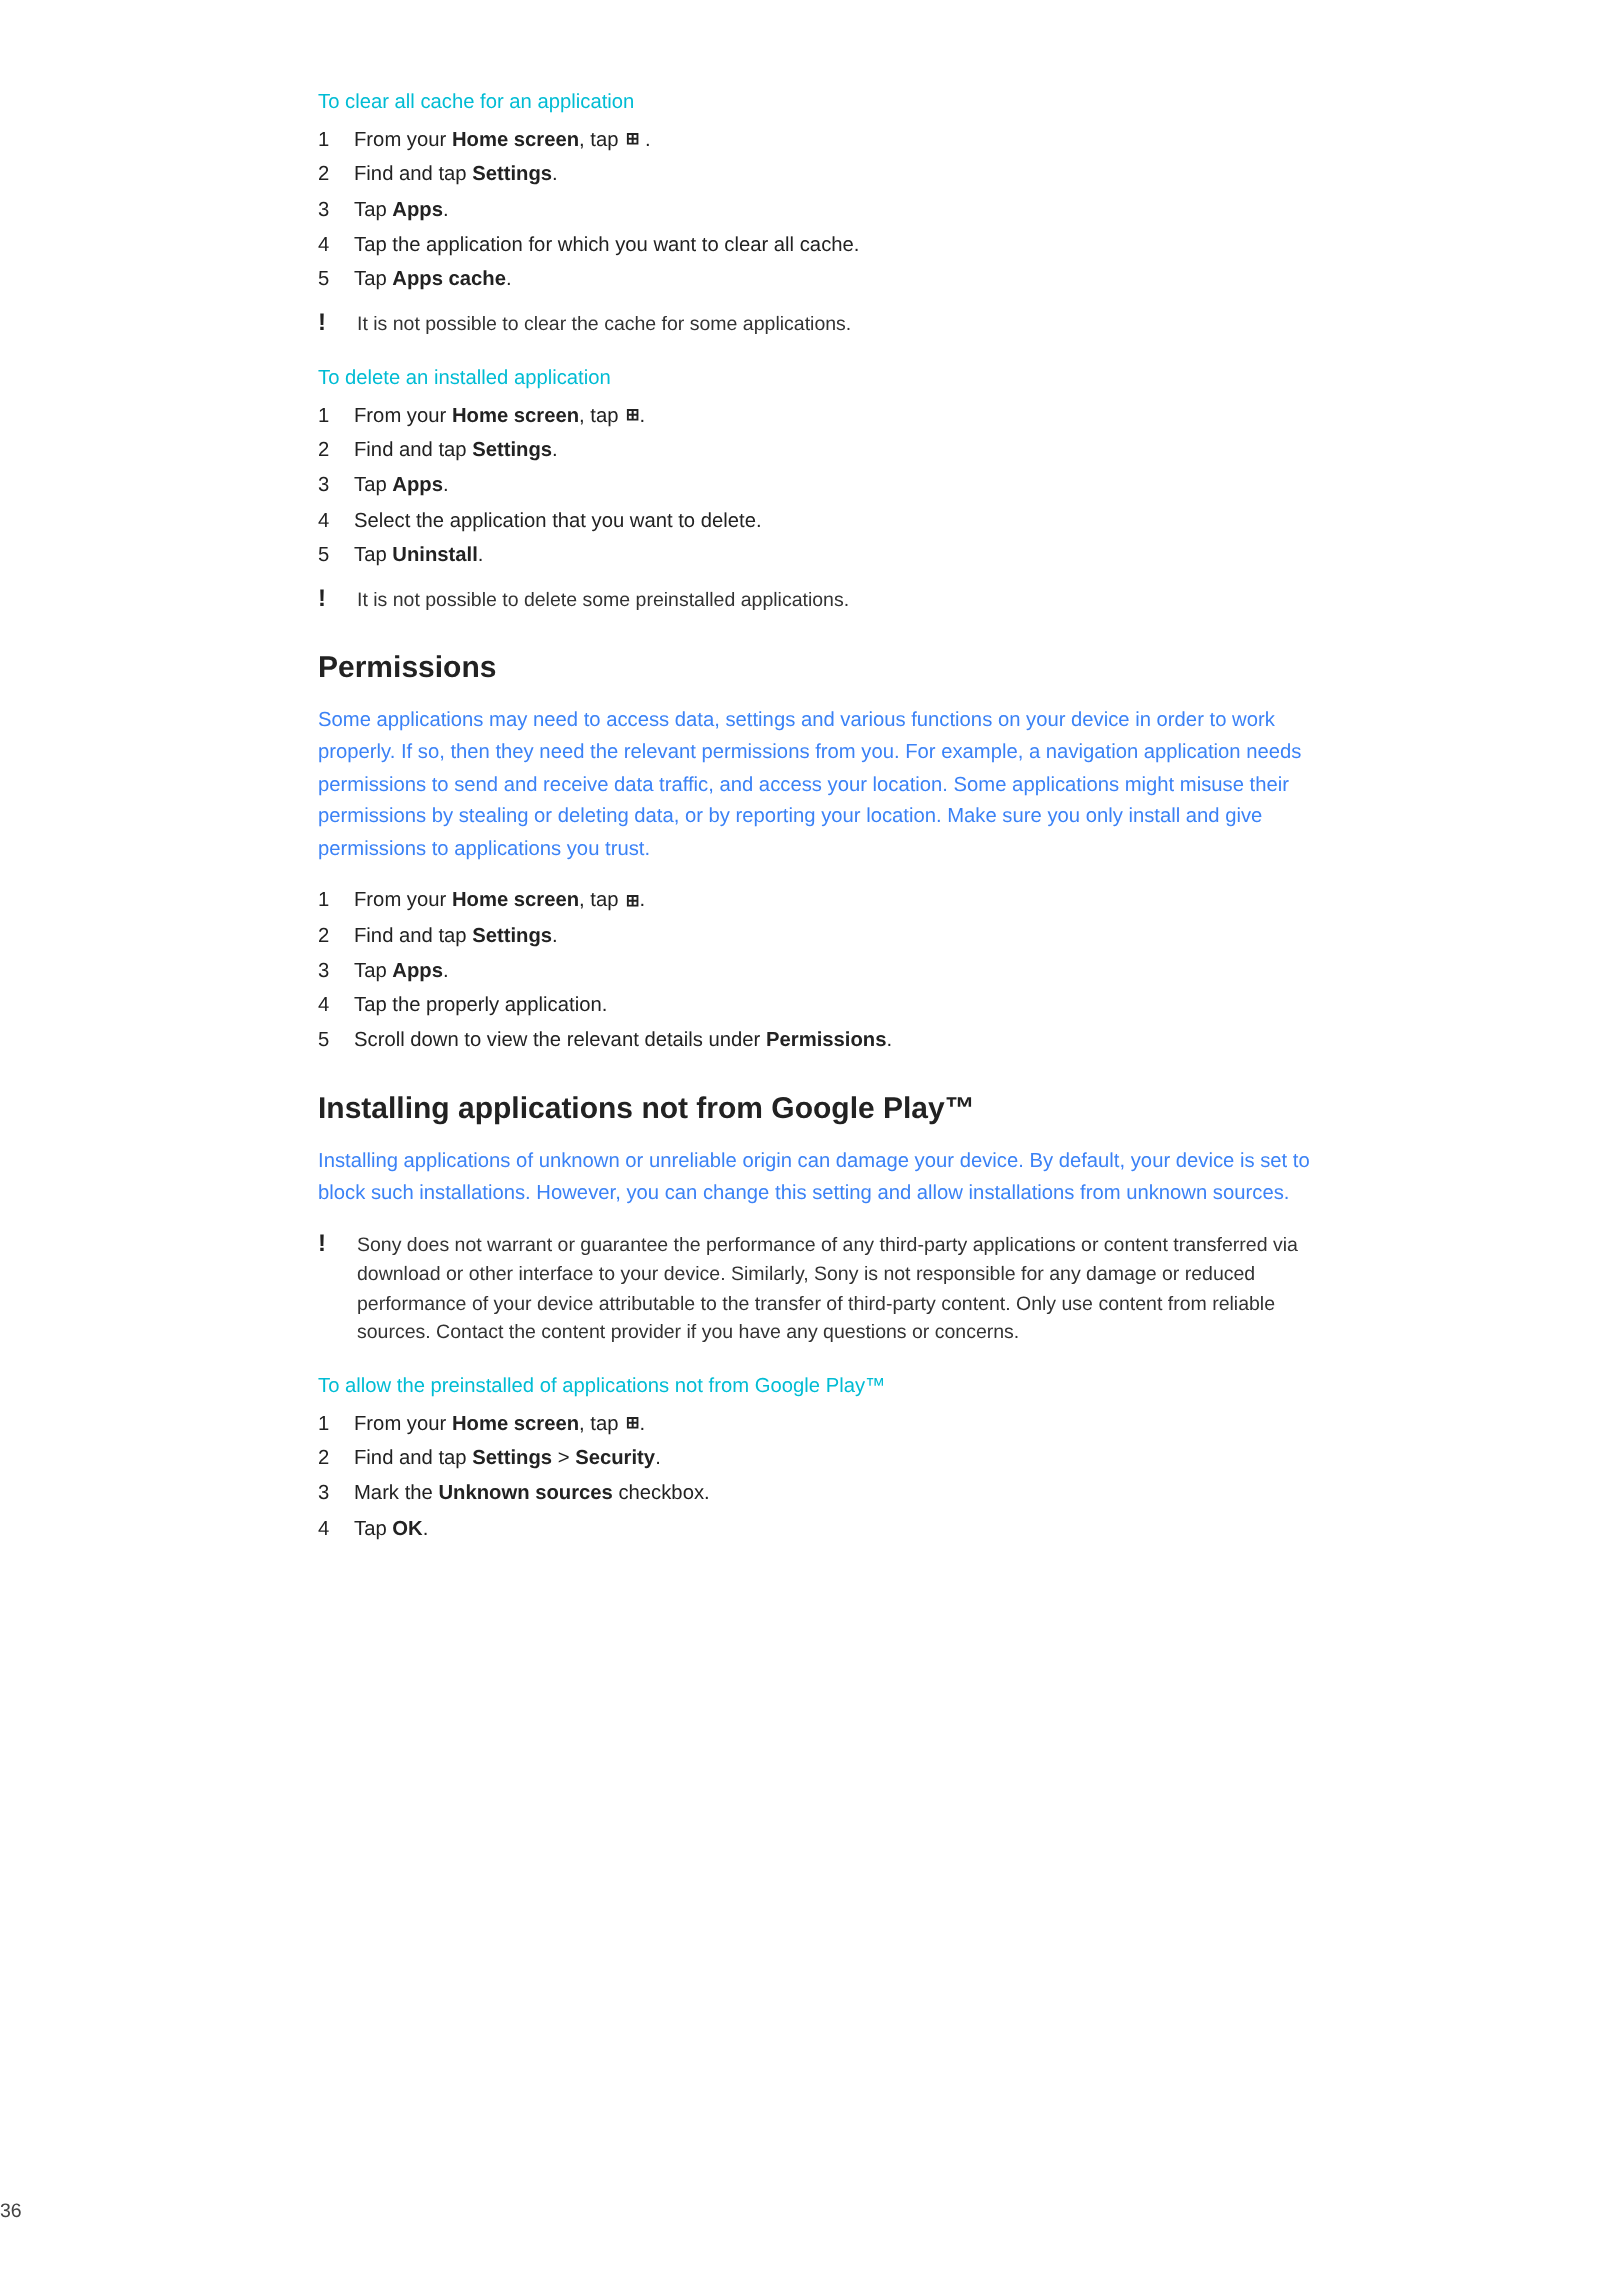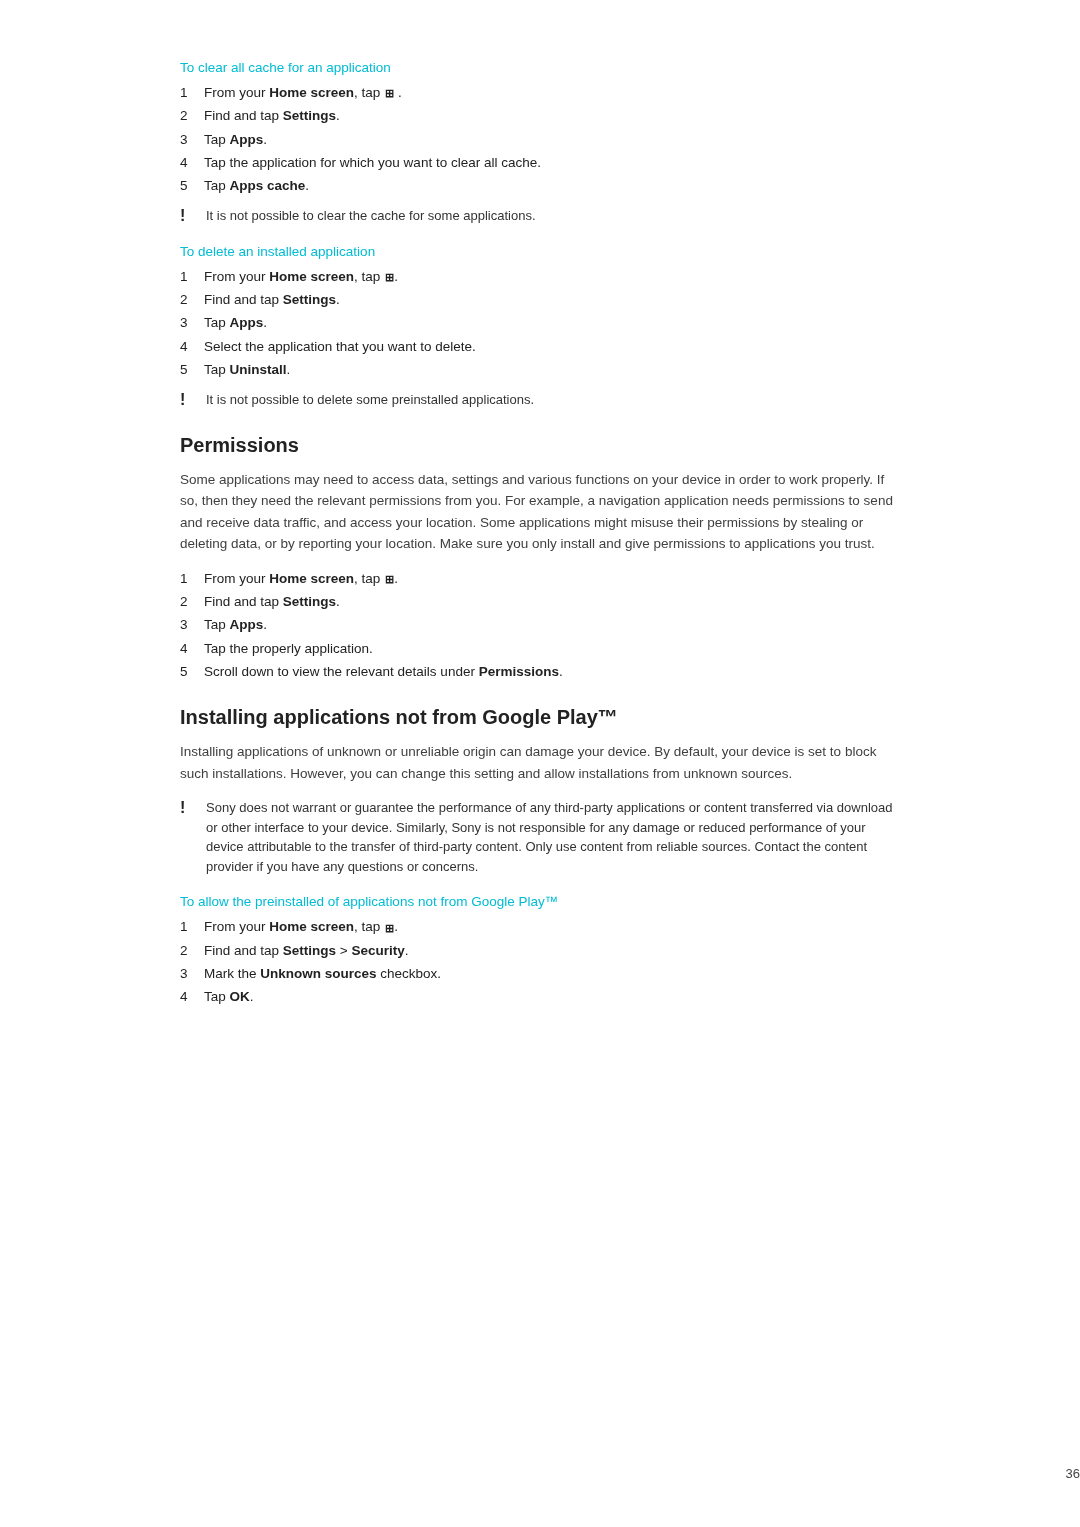--- a/index.html
+++ b/index.html
@@ -85,34 +85,35 @@
       font-size: 20px;
       font-weight: bold;
       color: #222;
       margin: 24px 0 12px 0;
       border-bottom: none;
     }
 
     .section-body-text {
       font-size: 13.5px;
       line-height: 1.6;
-      color: #404040;
+      color: #3b82f6;
       margin-bottom: 14px;
     }
 
     .subsection {
       margin-bottom: 18px;
+      margin-left: 32px;
     }
 
     .page-footer {
       position: absolute;
       bottom: 40px;
       left: 0;
       right: 0;
-      text-align: right;
+      text-align: left;
     }
 
     .page-number {
       font-size: 13px;
       color: #444;
       margin-bottom: 6px;
     }
 
     .footer-note {
       font-size: 11.5px;

